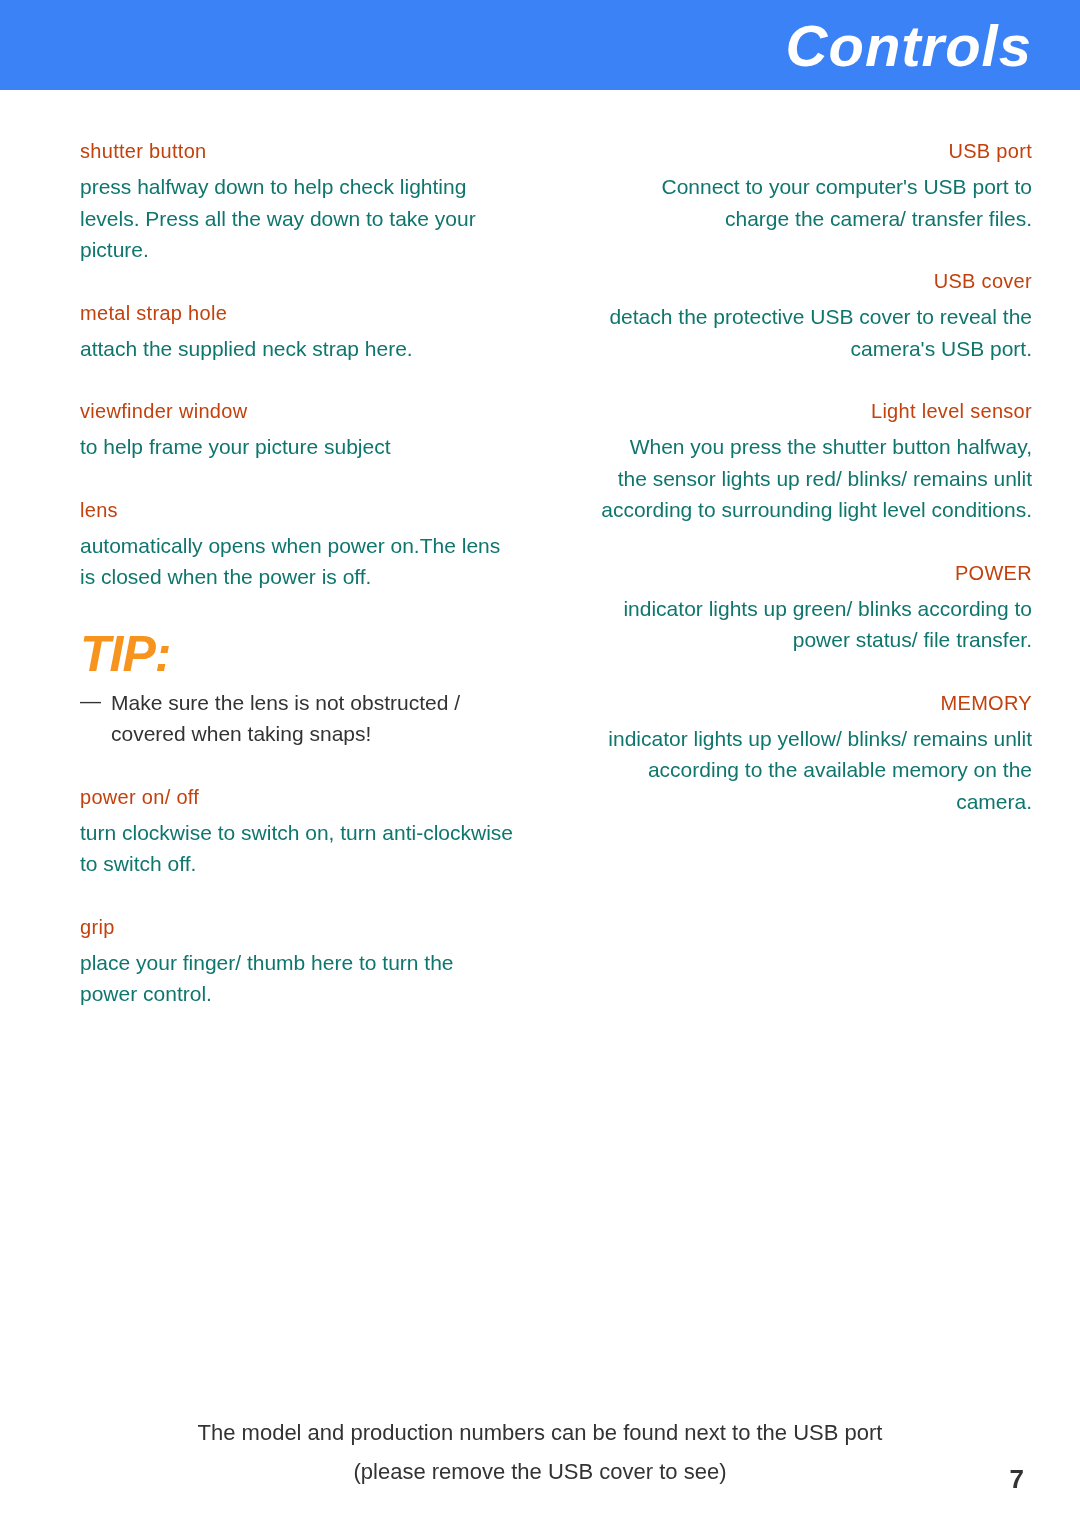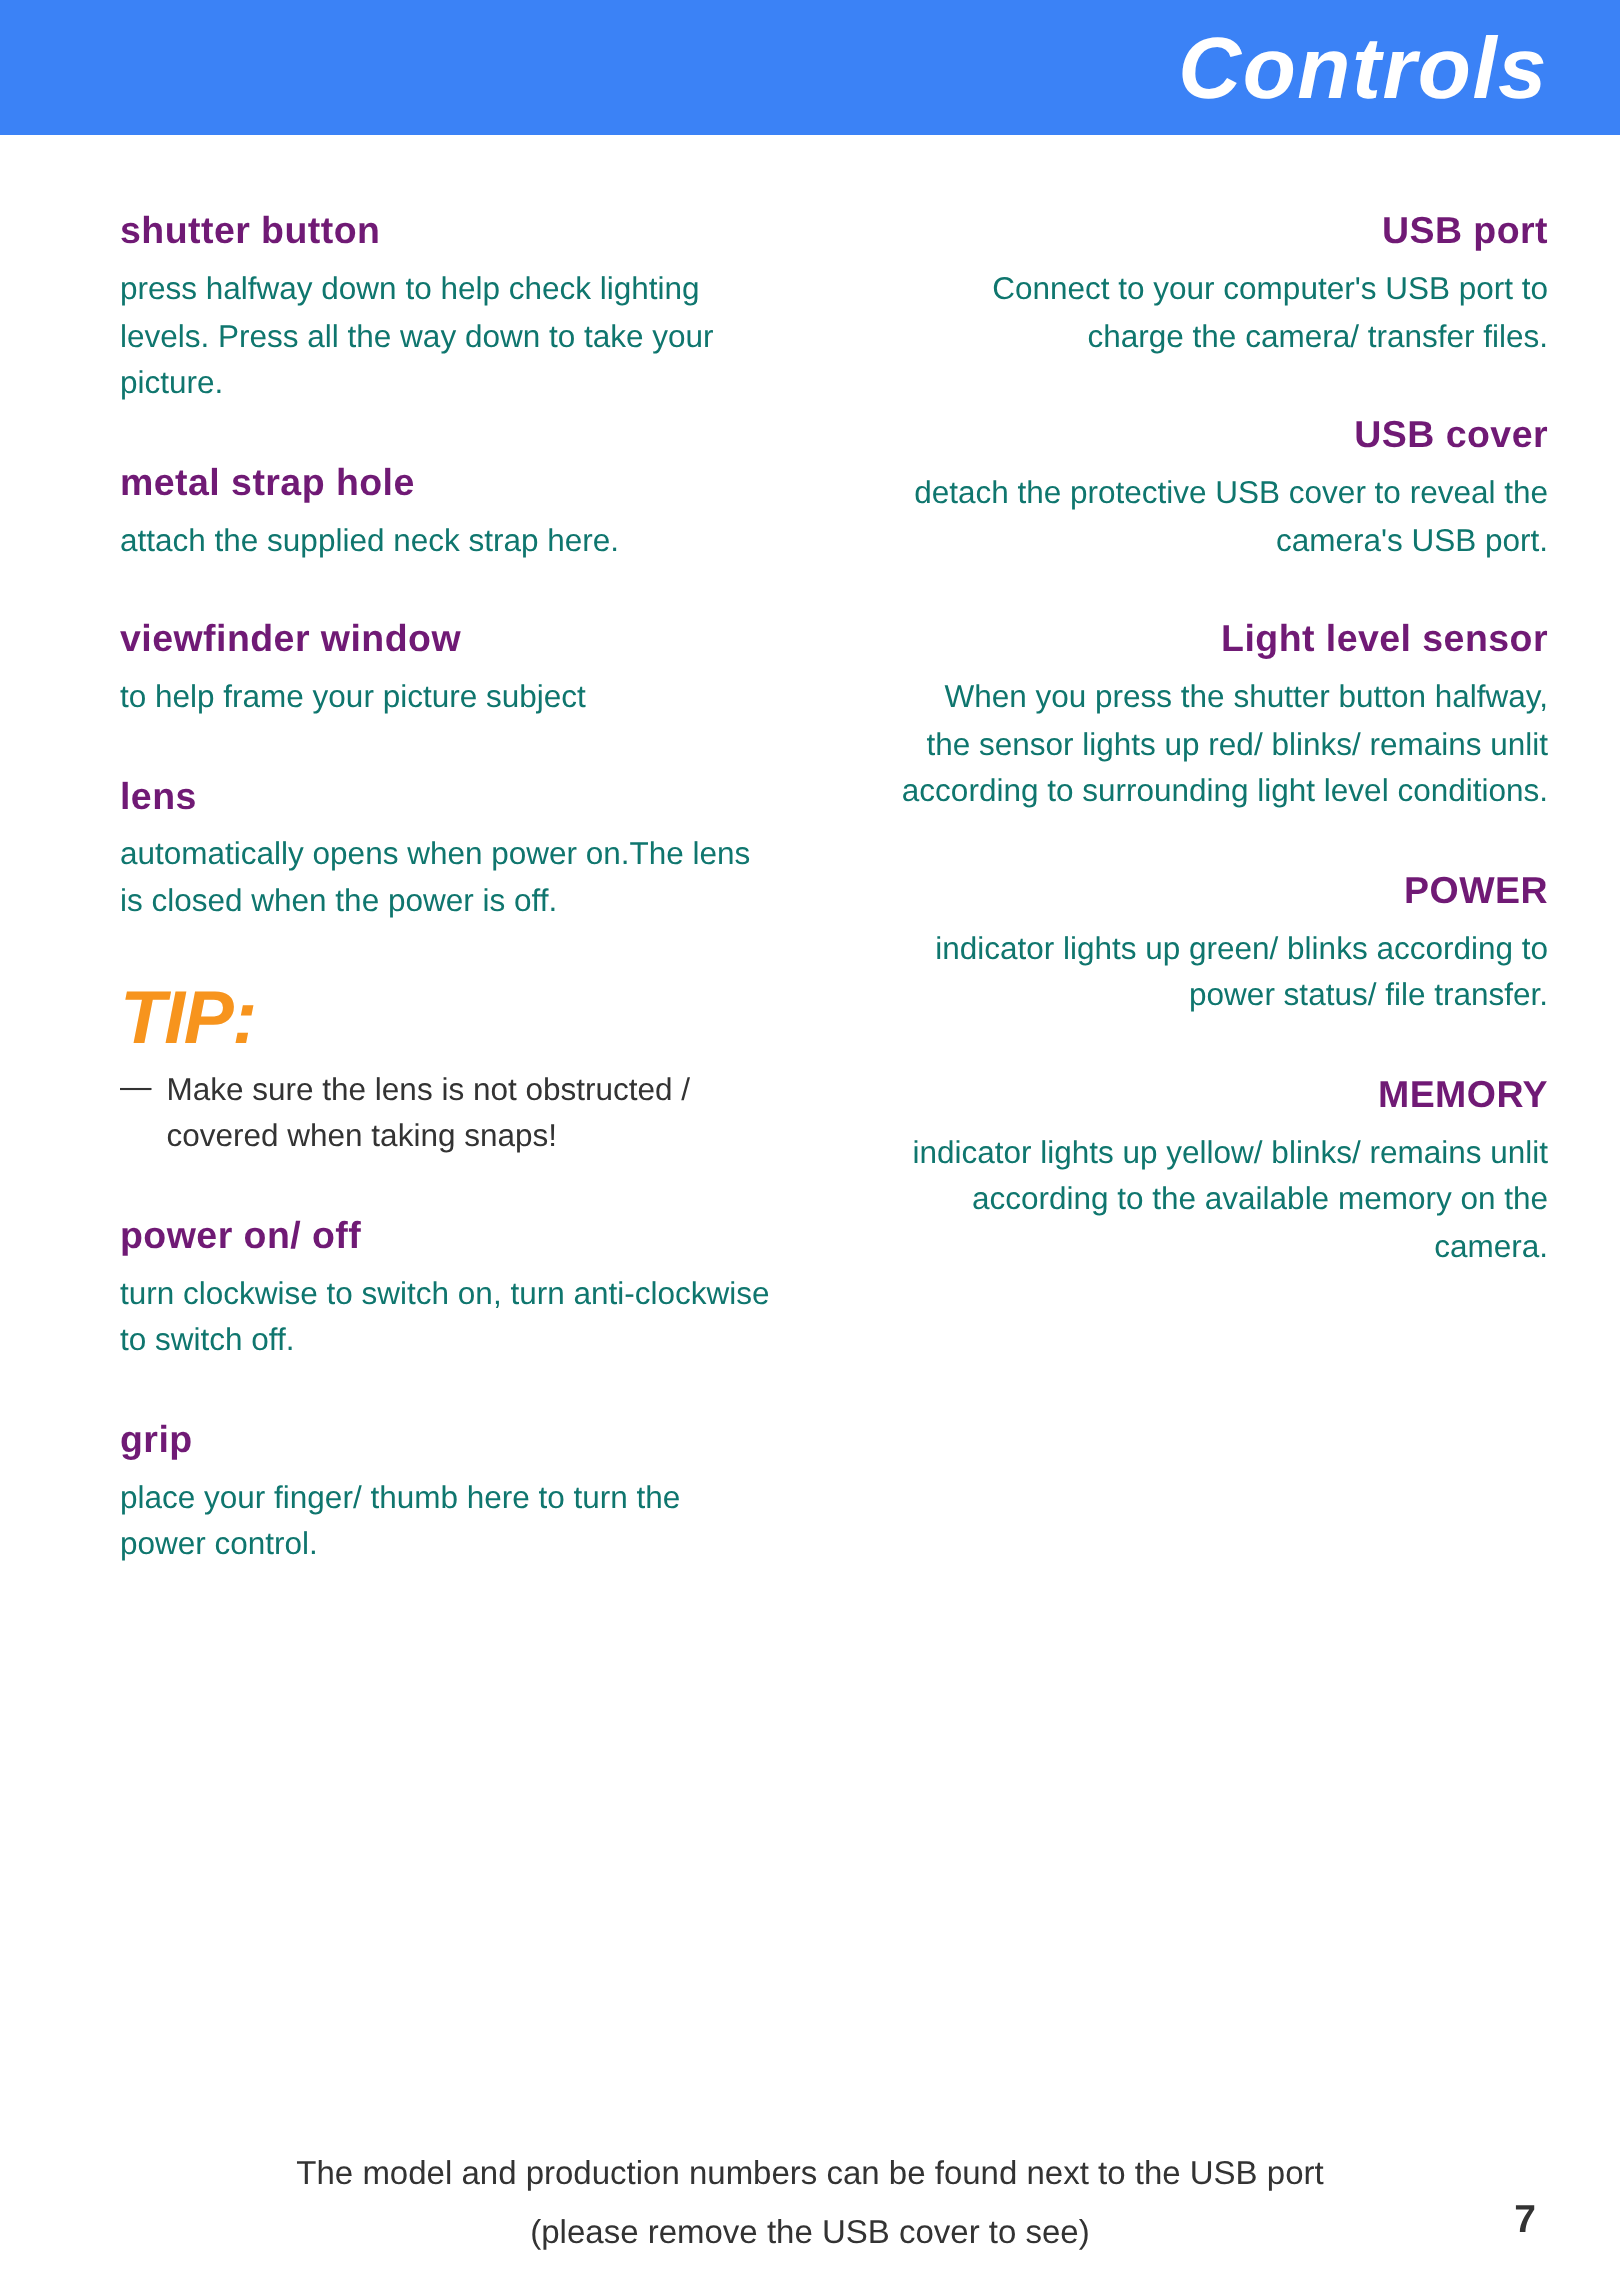--- a/index.html
+++ b/index.html
@@ -50,23 +50,23 @@
       flex: 1;
       padding-left: 20px;
       text-align: right;
     }
 
     .item {
       margin-bottom: 36px;
     }
 
     .item-title {
-      font-size: 25px;
-      font-weight: 700;
-      color: #701a75;
+      font-size: 20px;
+      font-weight: 400;
+      color: #c2410c;
       margin-bottom: 8px;
       letter-spacing: 0.3px;
     }
 
     .item-desc {
       font-size: 21px;
       color: #0f766e;
       line-height: 1.5;
     }
 
@@ -98,21 +98,21 @@
     }
 
     .tip-text {
       font-size: 21px;
       color: #333333;
       line-height: 1.5;
     }
 
     .footer-bar {
       position: absolute;
-      bottom: 0;
+      bottom: 16px;
       left: 0;
       right: 0;
       height: 110px;
       background: #ffffff;
       border-top: none;
       display: flex;
       align-items: center;
       justify-content: center;
       flex-direction: column;
       gap: 6px;

